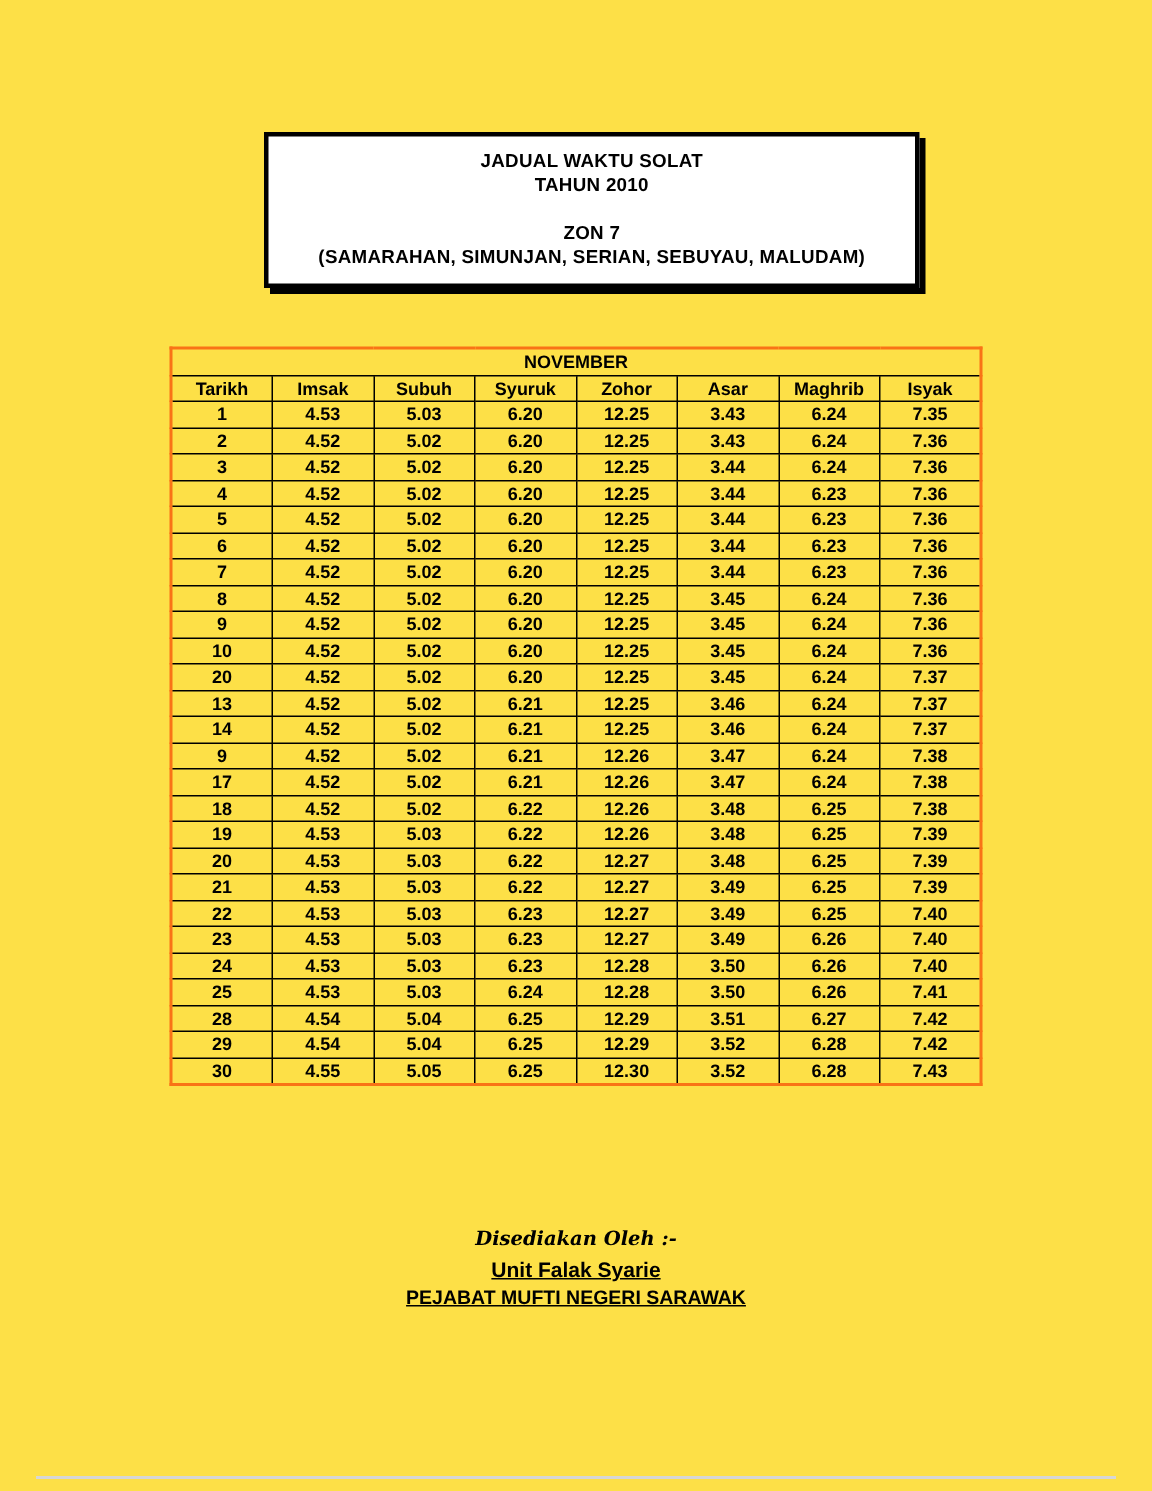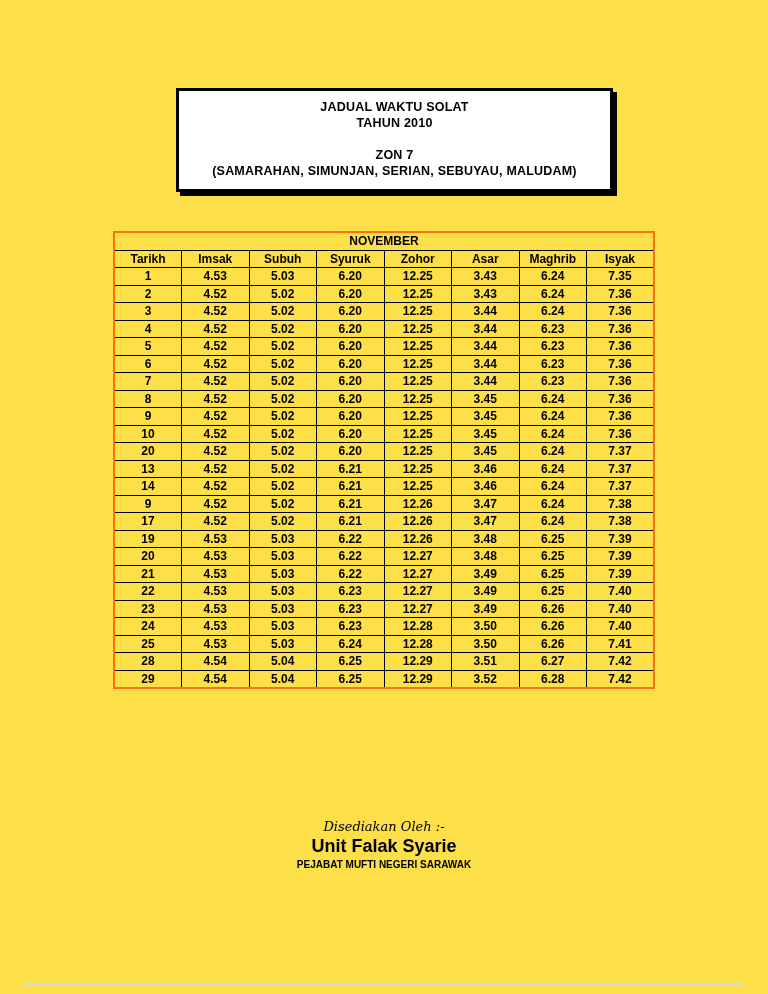--- a/index.html
+++ b/index.html
@@ -56,35 +56,37 @@
   .footer {
     position: absolute;
     top: 818px;
     left: 0;
     width: 100%;
     text-align: center;
   }
   .prepared-by {
     font-family: "DejaVu Serif", serif;
     font-style: italic;
-    font-weight: normal;
+    font-weight: bold;
     font-size: 13px;
     line-height: 17px;
   }
   .unit {
     font-weight: bold;
-    font-size: 18px;
+    font-size: 14px;
     line-height: 16px;
     margin-top: 3px;
+    text-decoration: underline;
   }
   .office {
     font-weight: bold;
-    font-size: 10px;
+    font-size: 13px;
     line-height: 17px;
     margin-top: 2px;
+    text-decoration: underline;
   }
   .scan-edge {
     position: absolute;
     left: 24px;
     right: 24px;
     top: 984px;
     border-top: 2px solid #d6d6d6;
   }
 </style>
 </head>
@@ -261,20 +263,30 @@
           <td>17</td>
           <td>4.52</td>
           <td>5.02</td>
           <td>6.21</td>
           <td>12.26</td>
           <td>3.47</td>
           <td>6.24</td>
           <td>7.38</td>
         </tr>
         <tr>
+          <td>18</td>
+          <td>4.52</td>
+          <td>5.02</td>
+          <td>6.22</td>
+          <td>12.26</td>
+          <td>3.48</td>
+          <td>6.25</td>
+          <td>7.38</td>
+        </tr>
+        <tr>
           <td>19</td>
           <td>4.53</td>
           <td>5.03</td>
           <td>6.22</td>
           <td>12.26</td>
           <td>3.48</td>
           <td>6.25</td>
           <td>7.39</td>
         </tr>
         <tr>
@@ -349,20 +361,30 @@
         </tr>
         <tr>
           <td>29</td>
           <td>4.54</td>
           <td>5.04</td>
           <td>6.25</td>
           <td>12.29</td>
           <td>3.52</td>
           <td>6.28</td>
           <td>7.42</td>
+        </tr>
+        <tr>
+          <td>30</td>
+          <td>4.55</td>
+          <td>5.05</td>
+          <td>6.25</td>
+          <td>12.30</td>
+          <td>3.52</td>
+          <td>6.28</td>
+          <td>7.43</td>
         </tr>
       </tbody>
   </table>
 
   <div class="footer">
     <div class="prepared-by">Disediakan Oleh :-</div>
     <div class="unit">Unit Falak Syarie</div>
     <div class="office">PEJABAT MUFTI NEGERI SARAWAK</div>
   </div>
 

